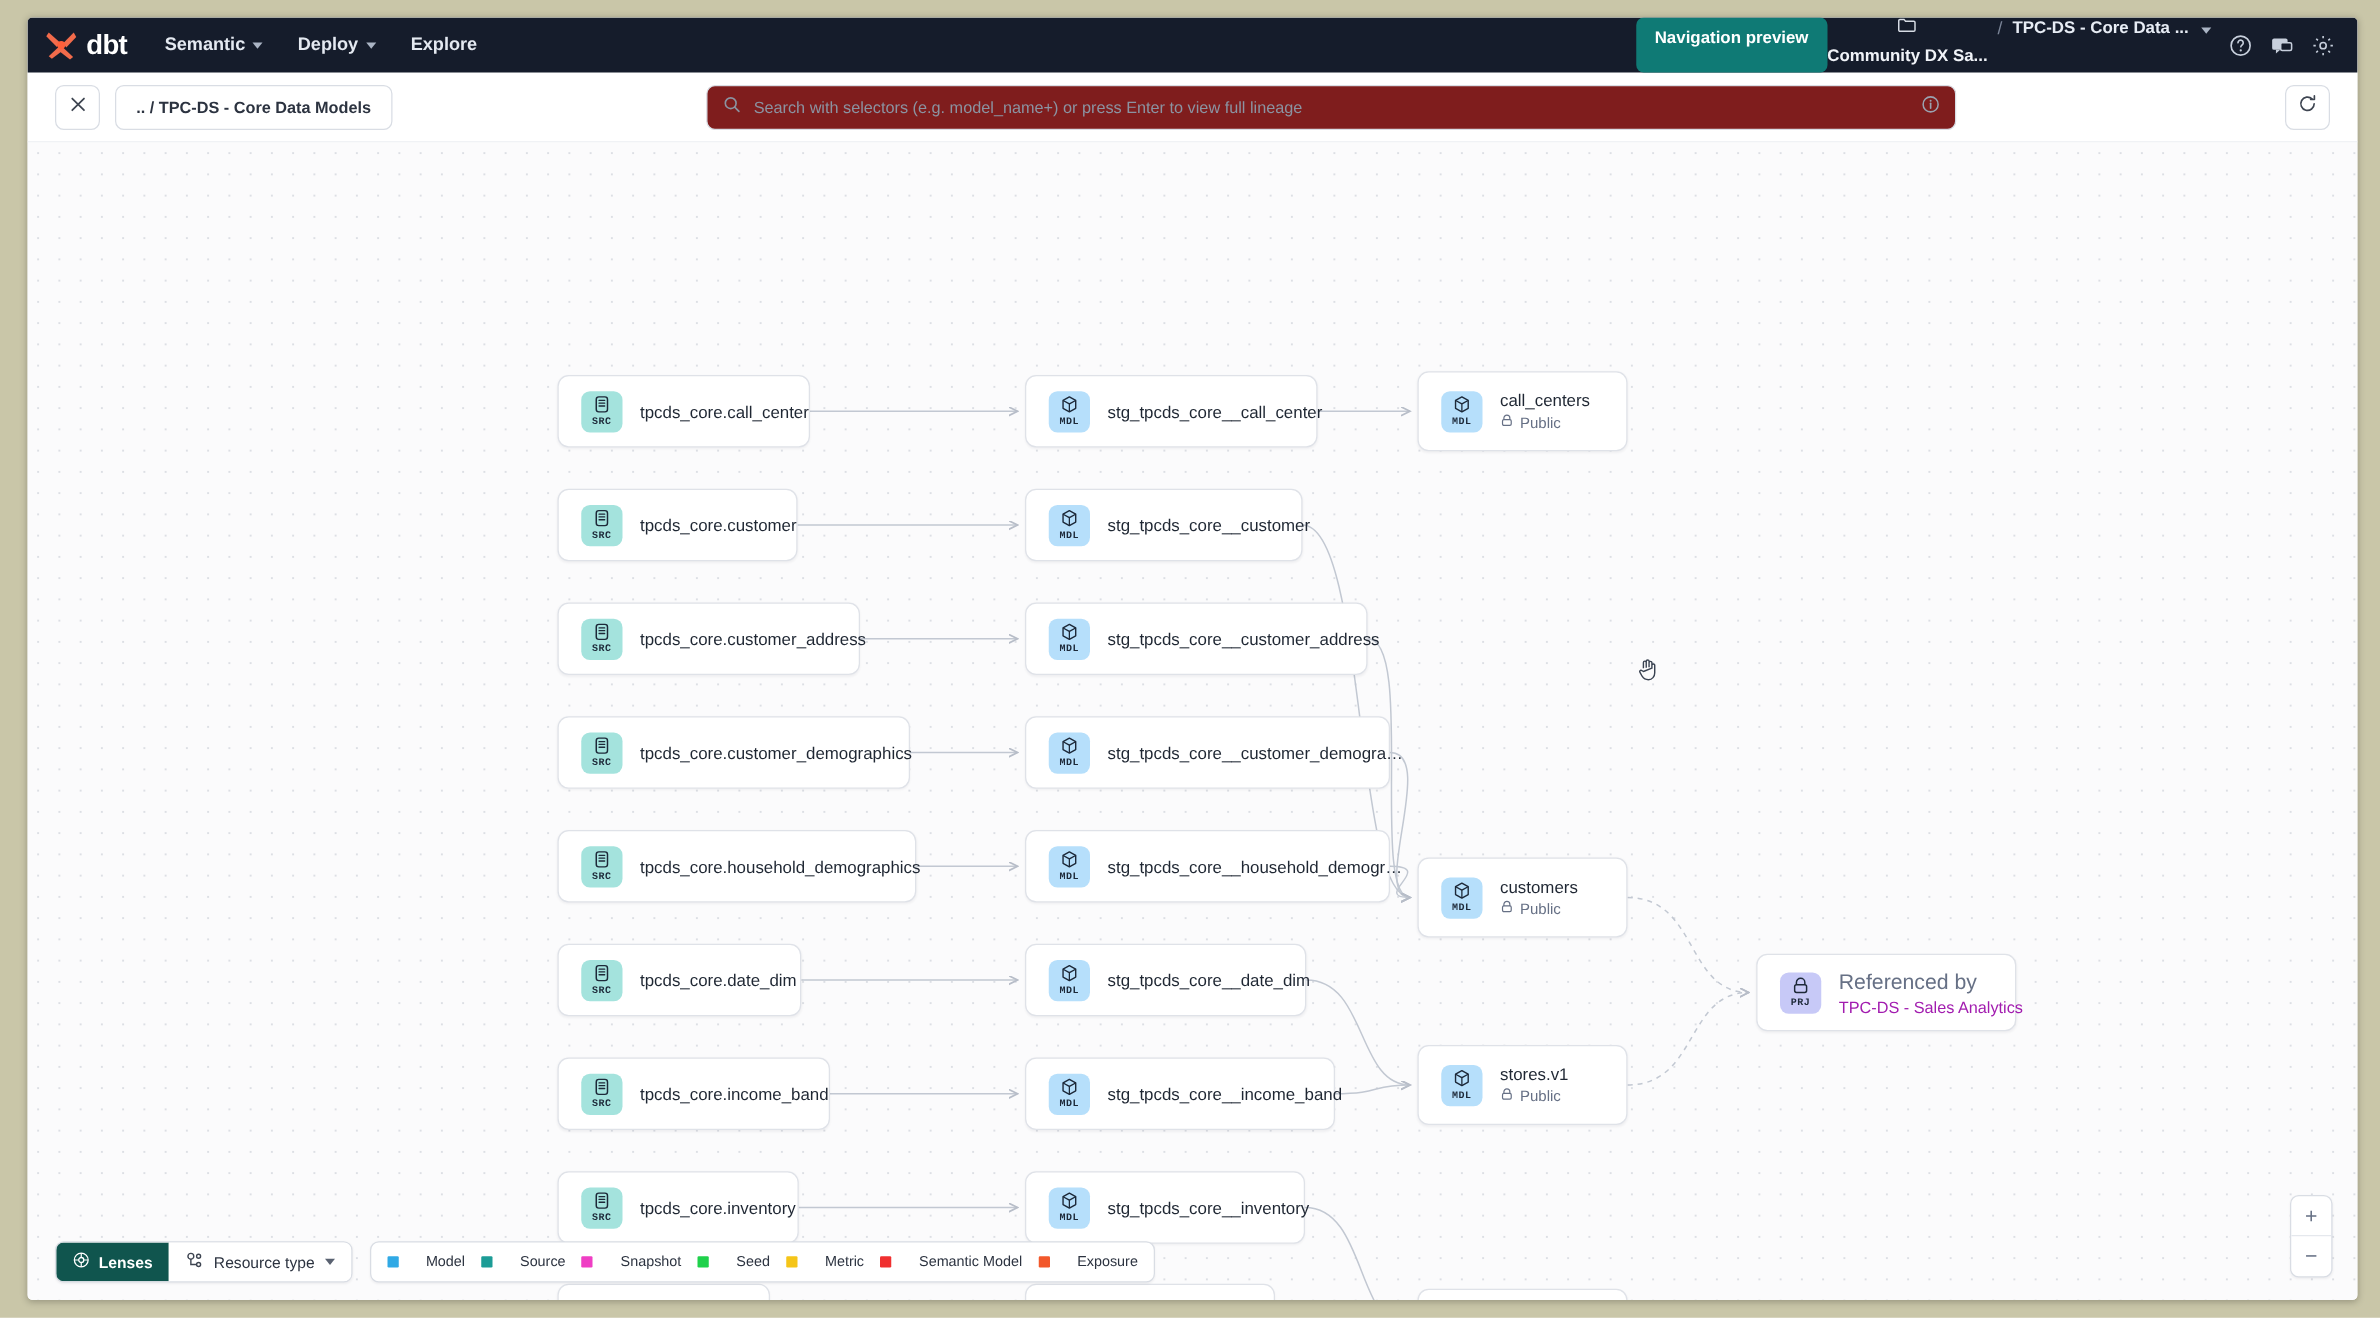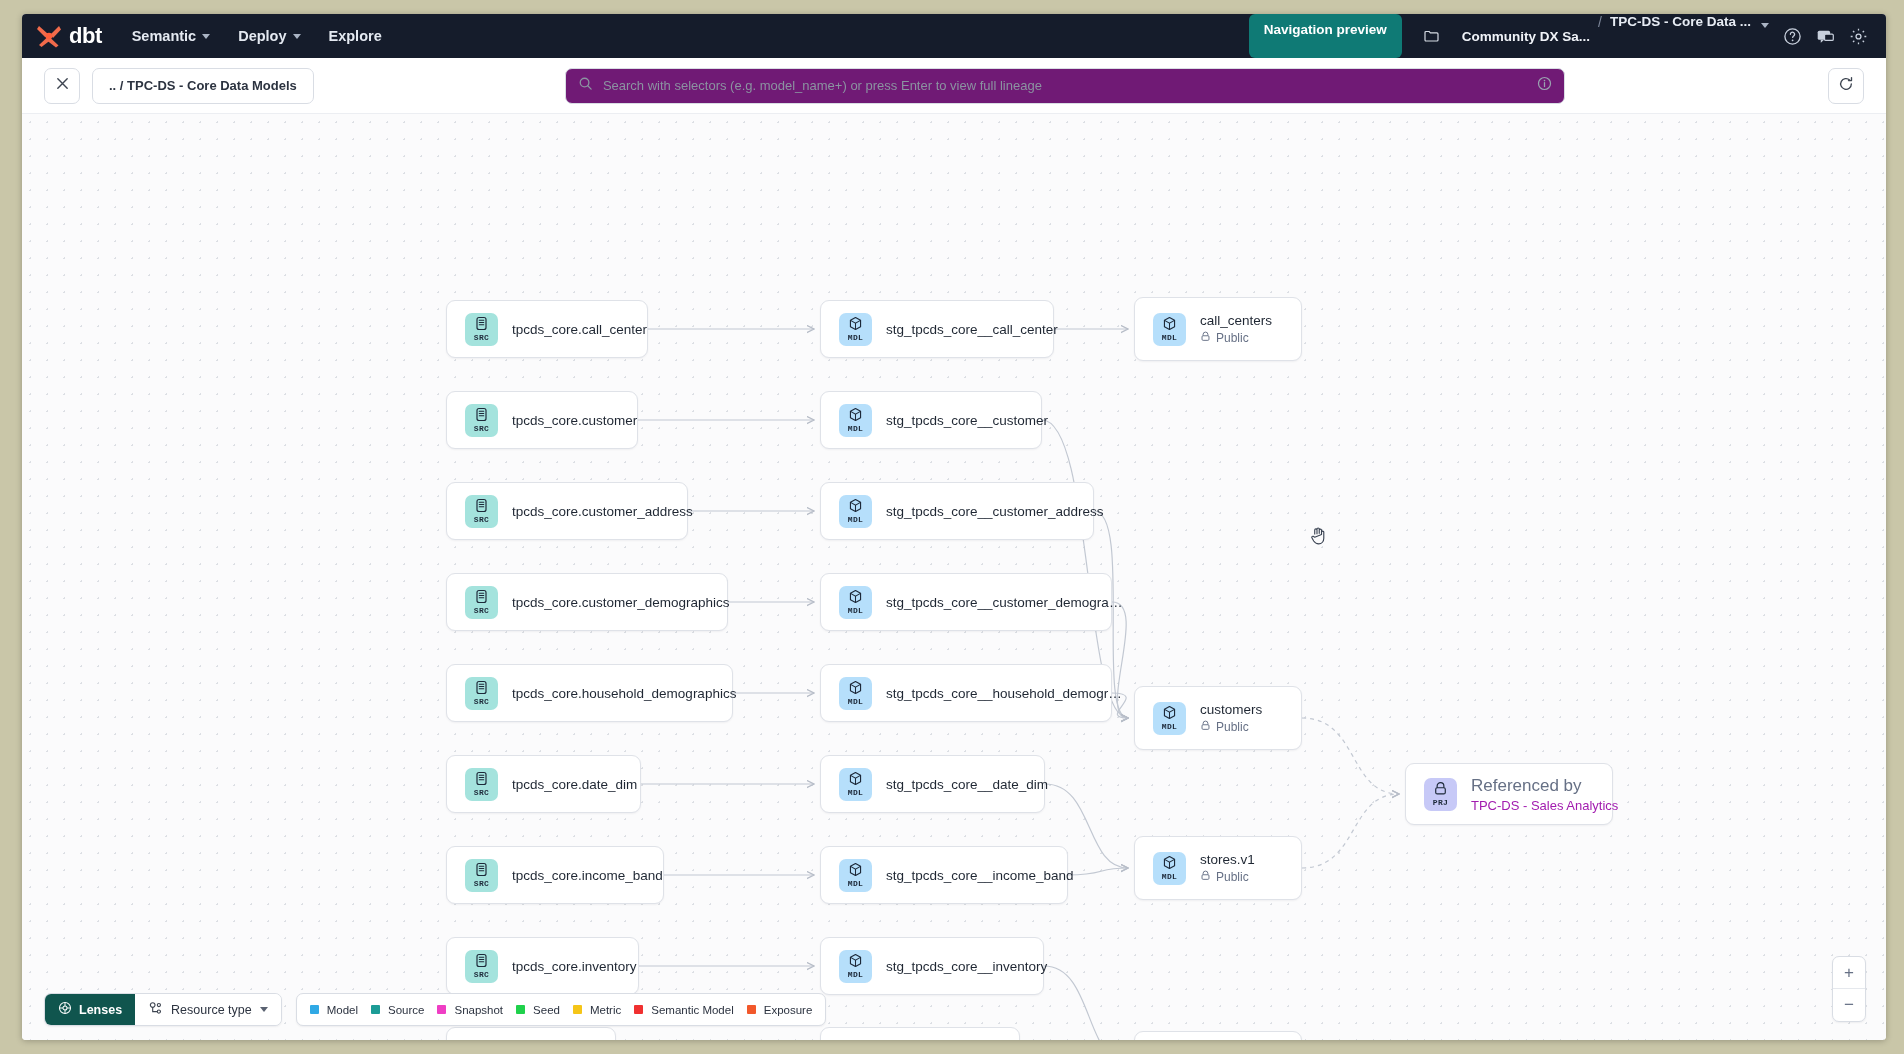--- a/index.html
+++ b/index.html
@@ -41,23 +41,24 @@
     width: 0; height: 0; border-left: 4px solid transparent;
     border-right: 4px solid transparent; border-top: 5px solid #aab4c4;
     display: inline-block;
   }
   .nav-spacer { flex: 1; }
   .pill-preview {
     background: #0f7a75; color: #fff; font-size: 13.5px; font-weight: 600;
     border-radius: 6px; padding: 8px 15px; cursor: pointer; white-space: nowrap;
   }
   .crumb {
-    display: flex; align-items: center; gap: 23px; font-size: 13.5px;
-    font-weight: 700; color: #f0f3f8; margin-left: 22px; cursor: pointer;
+    display: flex; align-items: center; gap: 11px; font-size: 13.5px;
+    font-weight: 700; color: #f0f3f8; cursor: pointer;
     white-space: nowrap;
+    flex-direction: column;
   }
   .crumb-sep { color: #7c8699; font-weight: 400; margin: 0 8px; font-size: 14px; }
   .crumb-2 { font-size: 13.5px; font-weight: 600; color: #e7ecf4; white-space: nowrap; cursor: pointer; }
   .icon-btn-dark {
     margin-left: 14px; color: #c7cfdc; cursor: pointer;
     display: flex; align-items: center; justify-content: center;
   }
   .folder-ico { width: 15px; height: 12px; position: relative; display: inline-block; }
 
   
@@ -73,21 +74,21 @@
   .crumb-chip {
     height: 36px; border: 1px solid #d9dde4; border-radius: 7px; background: #fff;
     display: flex; align-items: center; padding: 0 16px; font-size: 13px;
     font-weight: 600; color: #2c3340; cursor: pointer;
   }
   .search-wrap {
     flex: 1; display: flex; justify-content: center;
   }
   .search-box {
     width: 1000px; height: 36px; border: 1px solid #d9dde4; border-radius: 7px;
-    background: #701a75; display: flex; align-items: center; padding: 0 12px; gap: 10px;
+    background: #7f1d1d; display: flex; align-items: center; padding: 0 12px; gap: 10px;
     cursor: text;
   }
   .search-box .ph { flex: 1; font-size: 13px; color: #8b93a1; }
   .refresh-btn {
     width: 36px; height: 36px; border: 1px solid #d9dde4; border-radius: 7px;
     background: #fff; display: flex; align-items: center; justify-content: center;
     cursor: pointer; margin-left: 12px;
   }
 
   
@@ -137,21 +138,21 @@
   }
   .restype-btn {
     height: 100%; display: flex; align-items: center; gap: 8px; padding: 0 13px;
     font-size: 12.5px; color: #2c3340; cursor: pointer; background: #fff;
   }
   .legend {
     height: 33px; border: 1px solid #d9dde4; border-radius: 7px; background: #fff;
     display: flex; align-items: center; padding: 0 13px; gap: 13px;
     box-shadow: 0 1px 2px rgba(16,24,40,.06);
   }
-  .legend-item { display: flex; align-items: center; gap: 8px; font-size: 11.5px; color: #2c3340; white-space: nowrap; }
+  .legend-item { display: flex; align-items: center; gap: 22px; font-size: 11.5px; color: #2c3340; white-space: nowrap; }
   .swatch { width: 9px; height: 9px; border-radius: 1px; flex: none; }
 
   .zoomctl {
     position: absolute; right: 20px; bottom: 18px; width: 34px;
     border: 1px solid #d9dde4; border-radius: 7px; background: #fff; overflow: hidden;
     z-index: 5; box-shadow: 0 1px 2px rgba(16,24,40,.06);
   }
   .zoomctl div {
     height: 32px; display: flex; align-items: center; justify-content: center;
     font-size: 17px; color: #667085; cursor: pointer;

